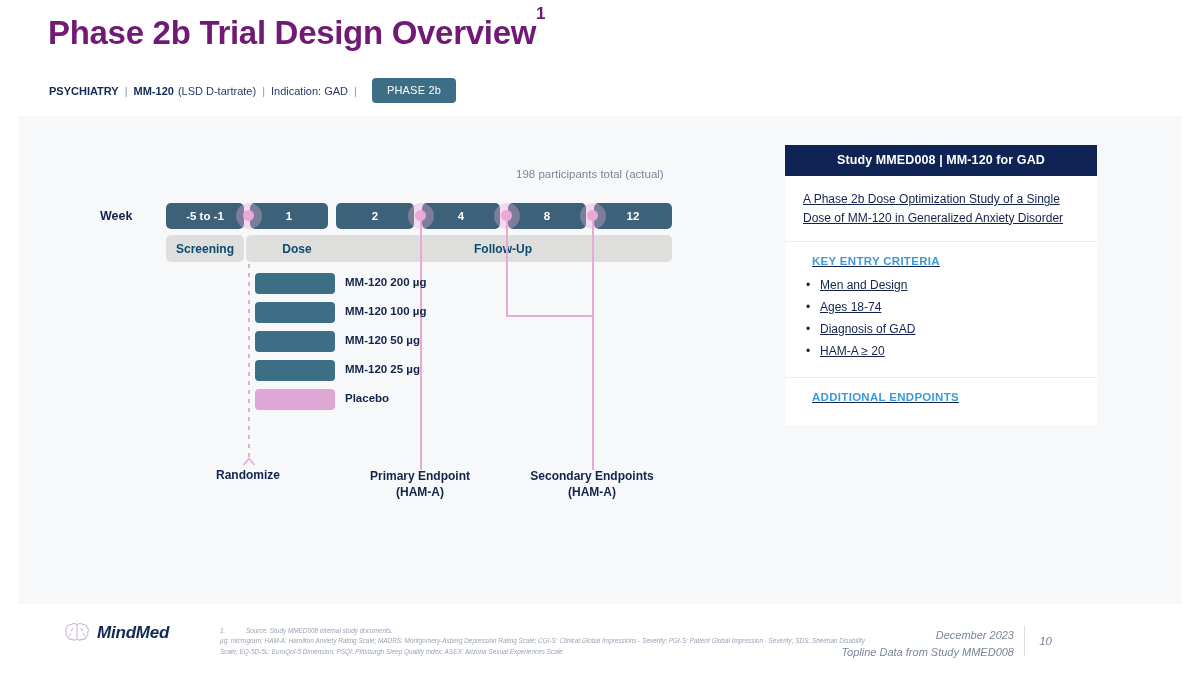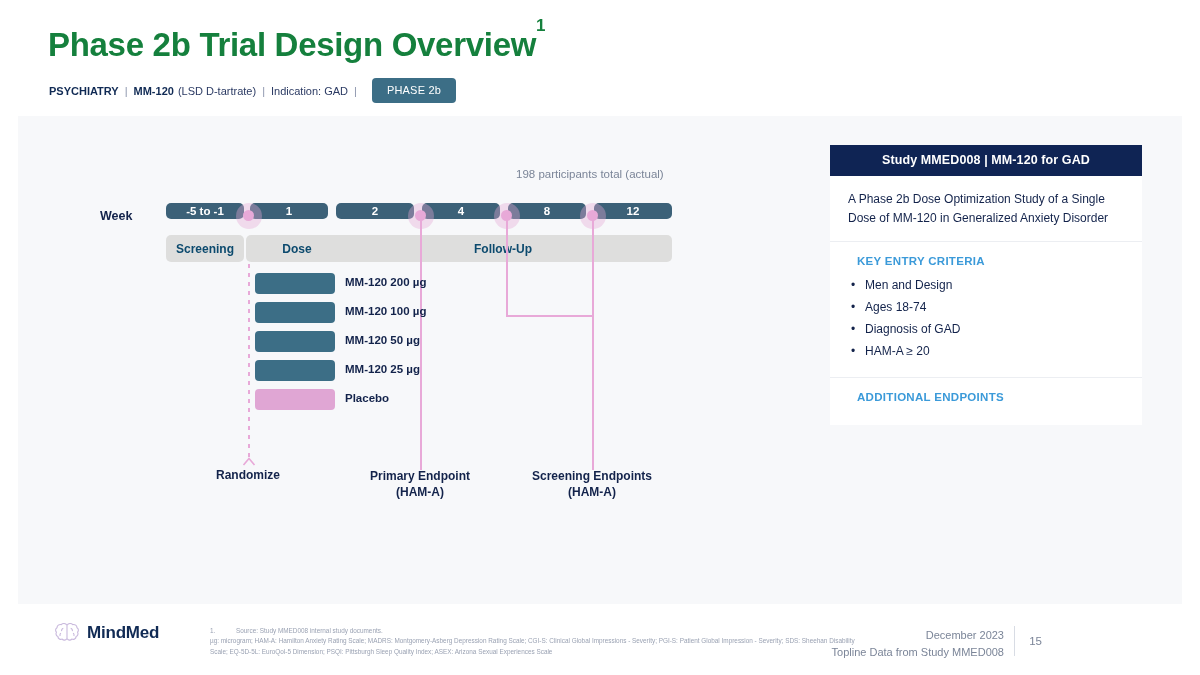--- a/index.html
+++ b/index.html
@@ -18,25 +18,25 @@
 
   
   .header {
     position: absolute;
     left: 0; top: 0;
     width: 1200px; height: 116px;
     background: #ffffff;
   }
   .slide-title {
     position: absolute;
-    left: 48px; top: 26px;
+    left: 48px; top: 14px;
     font-size: 33px;
     font-weight: bold;
     letter-spacing: -0.3px;
-    color: #15803d;
+    color: #701a75;
     white-space: nowrap;
   }
   .slide-title sup {
     font-size: 17px;
     top: -13px;
     position: relative;
   }
   .subtitle-row {
     position: absolute;
     left: 49px; top: 78px;
@@ -78,21 +78,21 @@
   .week-label {
     position: absolute;
     left: 82px; top: 93px;
     font-size: 12.5px;
     font-weight: bold;
     color: #13234b;
   }
   .week-bar {
     position: absolute;
     top: 87px;
-    height: 16px;
+    height: 26px;
     background: #3c6178;
     border-radius: 5px;
     color: #ffffff;
     font-size: 11.5px;
     font-weight: bold;
     display: flex;
     align-items: center;
     justify-content: center;
   }
   .phase-bar {
@@ -183,22 +183,23 @@
     width: 110px;
     text-align: center;
     font-size: 12px;
     font-weight: bold;
     color: #13234b;
   }
 
   
   .panel {
     position: absolute;
-    left: 812px; top: 29px;
+    left: 767px; top: 29px;
     width: 312px;
+    text-decoration: underline;
   }
   .panel-header {
     background: #0f2454;
     color: #ffffff;
     font-size: 12.5px;
     font-weight: bold;
     text-align: center;
     padding: 8px 0 9px 0;
     letter-spacing: 0.1px;
   }
@@ -238,23 +239,24 @@
     left: 3px;
     color: #13234b;
   }
   .two-col { display: flex; }
   .two-col .col { flex: 1; }
   .two-col .col.right { padding-left: 18px; }
 
   
   .footer {
     position: absolute;
-    left: 6px; top: 604px;
+    left: 16px; top: 604px;
     width: 1064px; height: 71px;
     background: #ffffff;
+    font-style: italic;
   }
   .logo-wrap {
     position: absolute;
     left: 48px; top: 17px;
     display: flex;
     align-items: center;
   }
   .logo-text {
     font-size: 17px;
     font-weight: bold;
@@ -367,21 +369,21 @@
   <div class="arm-label" style="top:276px;">Placebo</div>
 
   <div class="randomize-label">Randomize</div>
 
   <div class="endpoint-label" style="left:327px; top:352px; width:150px;">
     <div>Primary Endpoint</div>
     <div>(HAM-A)</div>
   </div>
 
   <div class="endpoint-label" style="left:494px; top:352px; width:160px;">
-    <div>Screening Endpoints</div>
+    <div>Secondary Endpoints</div>
     <div>(HAM-A)</div>
   </div>
 
   <div class="panel">
     <div class="panel-header">Study MMED008 | MM-120 for GAD</div>
     <div class="panel-body">A Phase 2b Dose Optimization Study of a Single Dose of MM-120 in Generalized Anxiety Disorder</div>
 
     <div class="panel-section">
       <div class="section-title">KEY ENTRY CRITERIA</div>
       <ul class="bullets">
@@ -418,14 +420,14 @@
       <span>Source: Study MMED008 internal study documents.</span>
     </div>
     <div>µg: microgram; HAM-A: Hamilton Anxiety Rating Scale; MADRS: Montgomery-Asberg Depression Rating Scale; CGI-S: Clinical Global Impressions - Severity; PGI-S: Patient Global Impression - Severity; SDS: Sheehan Disability Scale; EQ-5D-5L: EuroQol-5 Dimension; PSQI: Pittsburgh Sleep Quality Index; ASEX: Arizona Sexual Experiences Scale</div>
   </div>
 
   <div class="foot-right">
     <div>December 2023</div>
     <div>Topline Data from Study MMED008</div>
   </div>
   <div class="foot-divider"></div>
-  <div class="page-num">15</div>
+  <div class="page-num">10</div>
 </div>
 
 </body></html>

